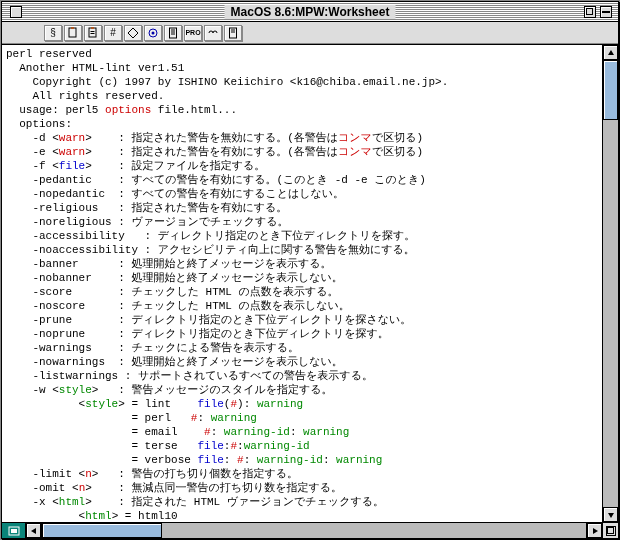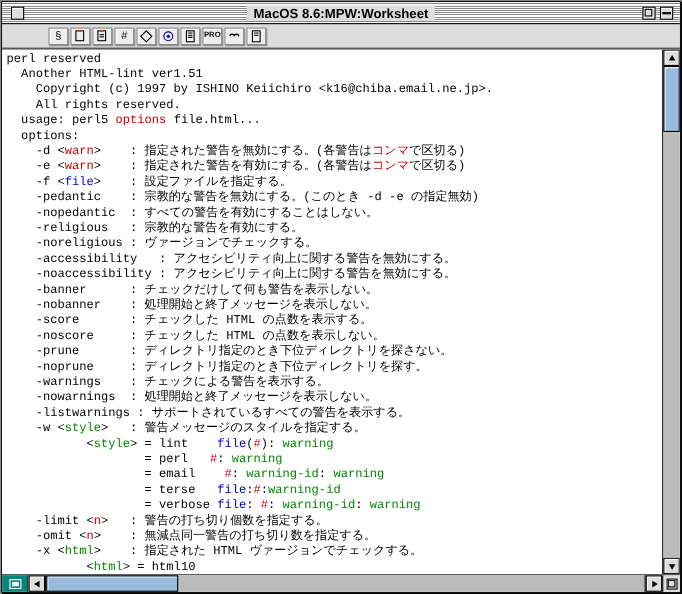--- a/index.html
+++ b/index.html
@@ -270,27 +270,27 @@
   <div class="content-wrap">
     <div class="content"><span>perl reserved</span>
 <span>  Another HTML-lint ver1.51</span>
 <span>    Copyright (c) 1997 by ISHINO Keiichiro &lt;k16@chiba.email.ne.jp&gt;.</span>
 <span>    All rights reserved.</span>
 <span>  usage: perl5 </span><span class="kw-red">options</span><span> file.html...</span>
 <span>  options:</span>
 <span>    -d &lt;</span><span class="kw-red">warn</span><span>&gt;    : 指定された警告を無効にする。(各警告は</span><span class="kw-red">コンマ</span><span>で区切る)</span>
 <span>    -e &lt;</span><span class="kw-red">warn</span><span>&gt;    : 指定された警告を有効にする。(各警告は</span><span class="kw-red">コンマ</span><span>で区切る)</span>
 <span>    -f &lt;</span><span class="kw-blue">file</span><span>&gt;    : 設定ファイルを指定する。</span>
-<span>    -pedantic    : 宗教的な警告を無効にする。(このとき -d -e の指定無効)</span>
+<span>    -pedantic    : すべての警告を有効にする。(このとき -d -e このとき)</span>
 <span>    -nopedantic  : すべての警告を有効にすることはしない。</span>
-<span>    -religious   : 宗教的な警告を有効にする。</span>
+<span>    -religious   : 指定された警告を有効にする。</span>
 <span>    -noreligious : ヴァージョンでチェックする。</span>
-<span>    -accessibility   : アクセシビリティ向上に関する警告を無効にする。</span>
+<span>    -accessibility   : ディレクトリ指定のとき下位ディレクトリを探す。</span>
 <span>    -noaccessibility : アクセシビリティ向上に関する警告を無効にする。</span>
-<span>    -banner      : チェックだけして何も警告を表示しない。</span>
+<span>    -banner      : 処理開始と終了メッセージを表示する。</span>
 <span>    -nobanner    : 処理開始と終了メッセージを表示しない。</span>
 <span>    -score       : チェックした HTML の点数を表示する。</span>
 <span>    -noscore     : チェックした HTML の点数を表示しない。</span>
 <span>    -prune       : ディレクトリ指定のとき下位ディレクトリを探さない。</span>
 <span>    -noprune     : ディレクトリ指定のとき下位ディレクトリを探す。</span>
 <span>    -warnings    : チェックによる警告を表示する。</span>
 <span>    -nowarnings  : 処理開始と終了メッセージを表示しない。</span>
 <span>    -listwarnings : サポートされているすべての警告を表示する。</span>
 <span>    -w &lt;</span><span class="kw-green">style</span><span>&gt;   : 警告メッセージのスタイルを指定する。</span>
 <span>           &lt;</span><span class="kw-green">style</span><span>&gt; = lint    </span><span class="kw-blue">file</span><span>(</span><span class="kw-red">#</span><span>): </span><span class="kw-green">warning</span>

